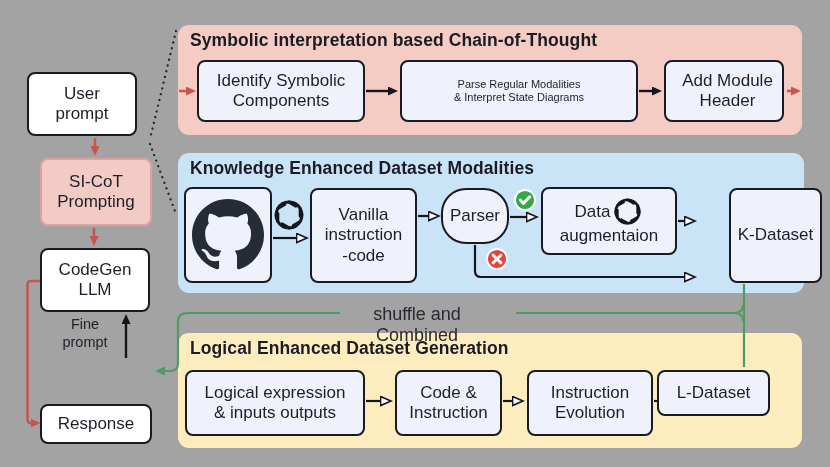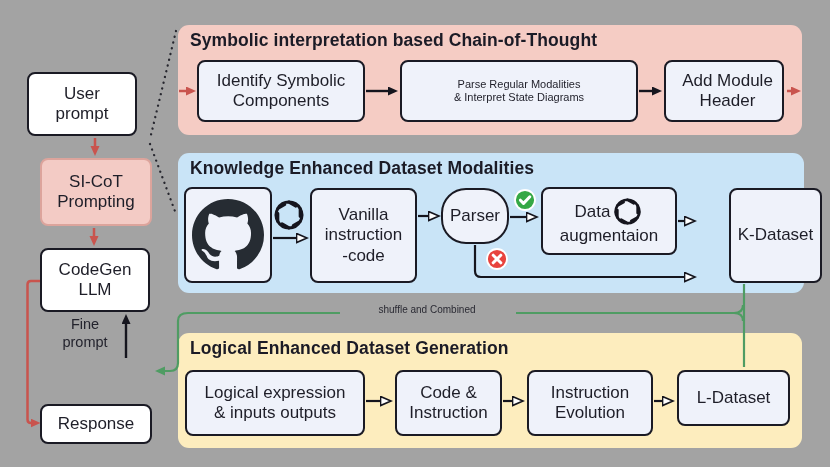--- a/index.html
+++ b/index.html
@@ -37,26 +37,26 @@
   #b-github{left:184px;top:187px;width:88px;height:96px;}
   #b-vanilla{left:310px;top:188px;width:107px;height:95px;}
   #b-parser{left:441px;top:188px;width:68px;height:56px;border-radius:25px;}
   #b-dataaug{left:541px;top:187px;width:136px;height:68px;flex-direction:column;}
   #b-kdataset{left:697px;top:188px;width:93px;height:95px;margin-left:32px;}
   .aug-row{display:flex;align-items:center;justify-content:flex-end;gap:2px;height:32px;}
   
   #b-l1{left:185px;top:370px;width:180px;height:66px;}
   #b-l2{left:395px;top:370px;width:107px;height:66px;}
   #b-l3{left:527px;top:370px;width:126px;height:66px;}
-  #b-l4{left:677px;top:370px;width:113px;height:56px;}
+  #b-l4{left:657px;top:370px;width:113px;height:46px;}
   
   .free-label{position:absolute;text-align:center;white-space:pre-line;}
   #lbl-flow-title{left:20px;top:16px;width:150px;font-size:19px;font-weight:bold;line-height:1.35;color:#1b1b26;}
   #lbl-finetune{left:54px;top:315px;width:62px;font-size:14.5px;line-height:1.25;color:#23232d;}
-  #lbl-shuffle{left:343px;top:304px;width:168px;font-size:10px;color:#2a2a33;}
+  #lbl-shuffle{left:333px;top:304px;width:168px;font-size:18px;color:#2a2a33;}
   
   #overlay{position:absolute;left:0;top:0;width:830px;height:467px;pointer-events:none;}
   .icon-float{position:absolute;display:flex;align-items:center;justify-content:center;}
   #openai-1{left:272px;top:198px;width:34px;height:34px;}
 </style>
 </head>
 <body>
 
 <div class="canvas">
 

